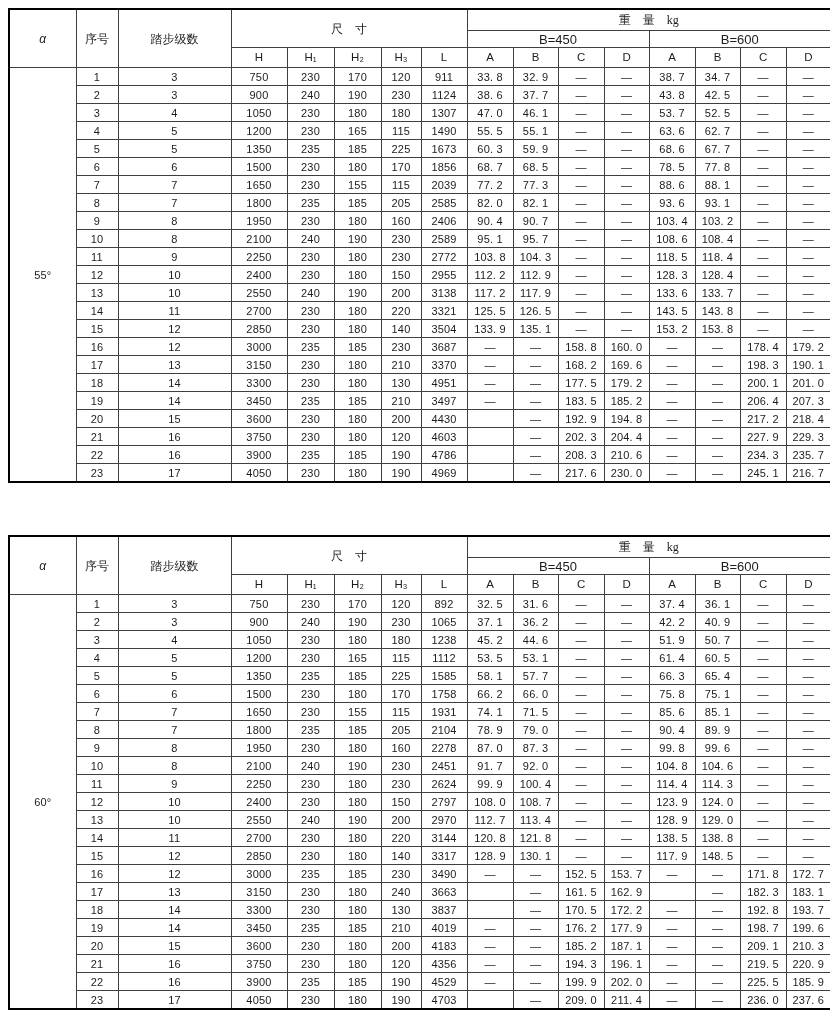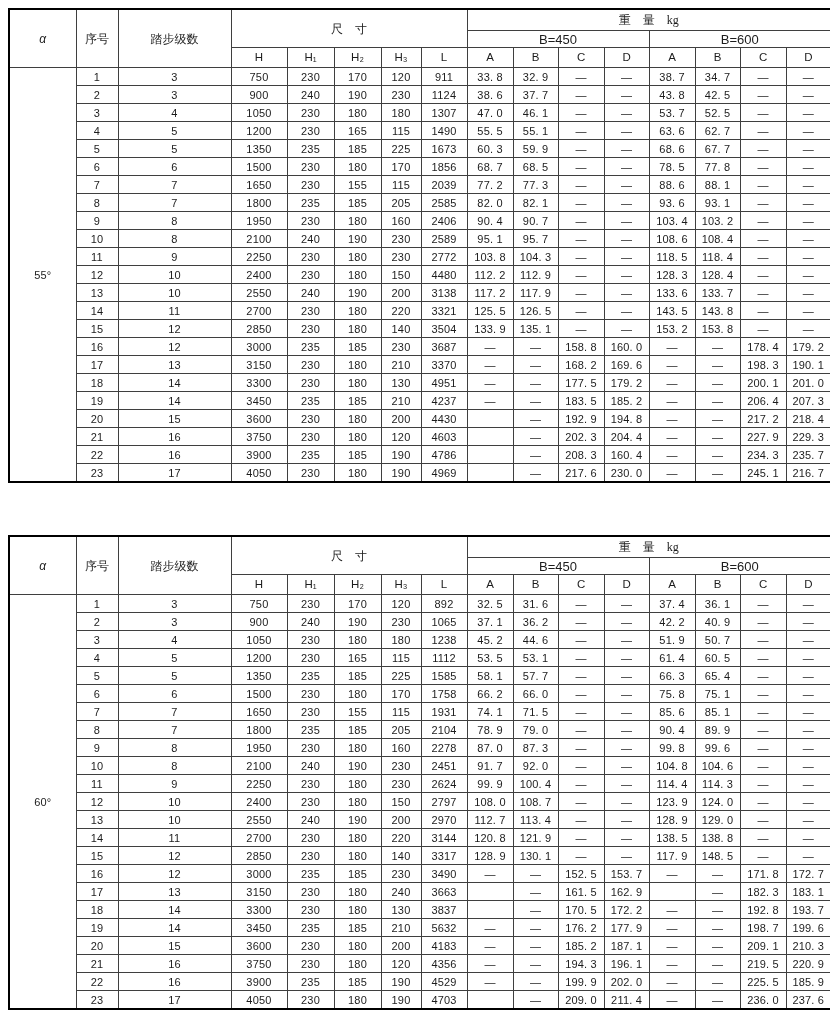--- a/index.html
+++ b/index.html
@@ -291,21 +291,21 @@
           <td>—</td>
           <td>—</td>
         </tr>
         <tr>
           <td>12</td>
           <td>10</td>
           <td>2400</td>
           <td>230</td>
           <td>180</td>
           <td>150</td>
-          <td>4480</td>
+          <td>2955</td>
           <td>112. 2</td>
           <td>112. 9</td>
           <td>—</td>
           <td>—</td>
           <td>128. 3</td>
           <td>128. 4</td>
           <td>—</td>
           <td>—</td>
         </tr>
         <tr>
@@ -410,21 +410,21 @@
           <td>200. 1</td>
           <td>201. 0</td>
         </tr>
         <tr>
           <td>19</td>
           <td>14</td>
           <td>3450</td>
           <td>235</td>
           <td>185</td>
           <td>210</td>
-          <td>4237</td>
+          <td>3497</td>
           <td>—</td>
           <td>—</td>
           <td>183. 5</td>
           <td>185. 2</td>
           <td>—</td>
           <td>—</td>
           <td>206. 4</td>
           <td>207. 3</td>
         </tr>
         <tr>
@@ -465,21 +465,21 @@
           <td>22</td>
           <td>16</td>
           <td>3900</td>
           <td>235</td>
           <td>185</td>
           <td>190</td>
           <td>4786</td>
           <td></td>
           <td>—</td>
           <td>208. 3</td>
-          <td>160. 4</td>
+          <td>210. 6</td>
           <td>—</td>
           <td>—</td>
           <td>234. 3</td>
           <td>235. 7</td>
         </tr>
         <tr>
           <td>23</td>
           <td>17</td>
           <td>4050</td>
           <td>230</td>
@@ -772,21 +772,21 @@
         </tr>
         <tr>
           <td>14</td>
           <td>11</td>
           <td>2700</td>
           <td>230</td>
           <td>180</td>
           <td>220</td>
           <td>3144</td>
           <td>120. 8</td>
-          <td>121. 9</td>
+          <td>121. 8</td>
           <td>—</td>
           <td>—</td>
           <td>138. 5</td>
           <td>138. 8</td>
           <td>—</td>
           <td>—</td>
         </tr>
         <tr>
           <td>15</td>
           <td>12</td>
@@ -855,21 +855,21 @@
           <td>192. 8</td>
           <td>193. 7</td>
         </tr>
         <tr>
           <td>19</td>
           <td>14</td>
           <td>3450</td>
           <td>235</td>
           <td>185</td>
           <td>210</td>
-          <td>5632</td>
+          <td>4019</td>
           <td>—</td>
           <td>—</td>
           <td>176. 2</td>
           <td>177. 9</td>
           <td>—</td>
           <td>—</td>
           <td>198. 7</td>
           <td>199. 6</td>
         </tr>
         <tr>

